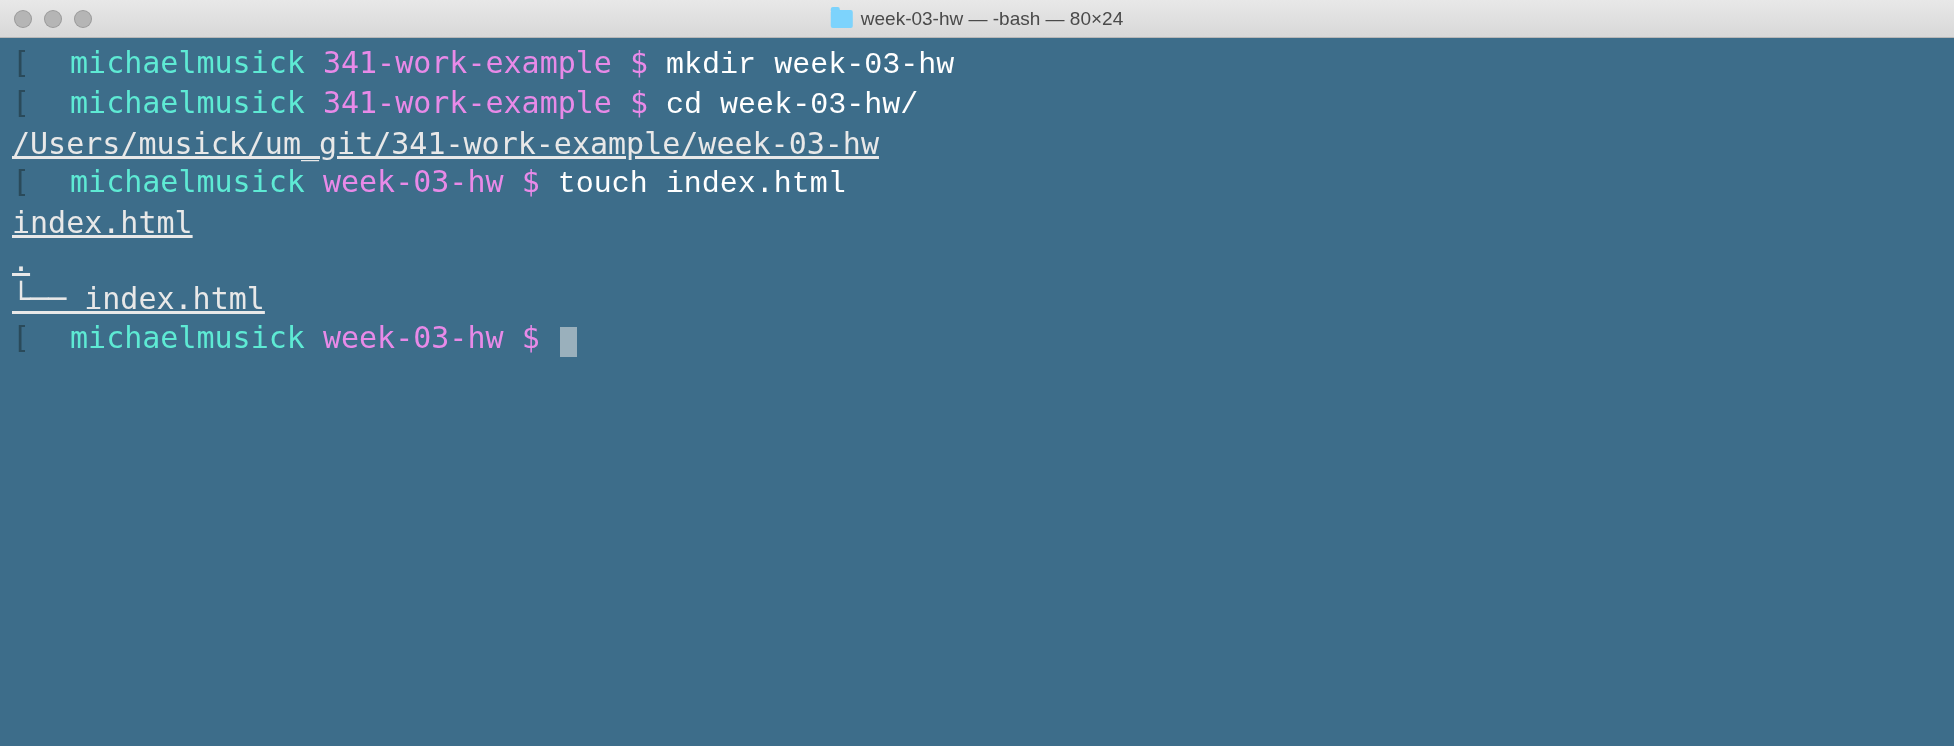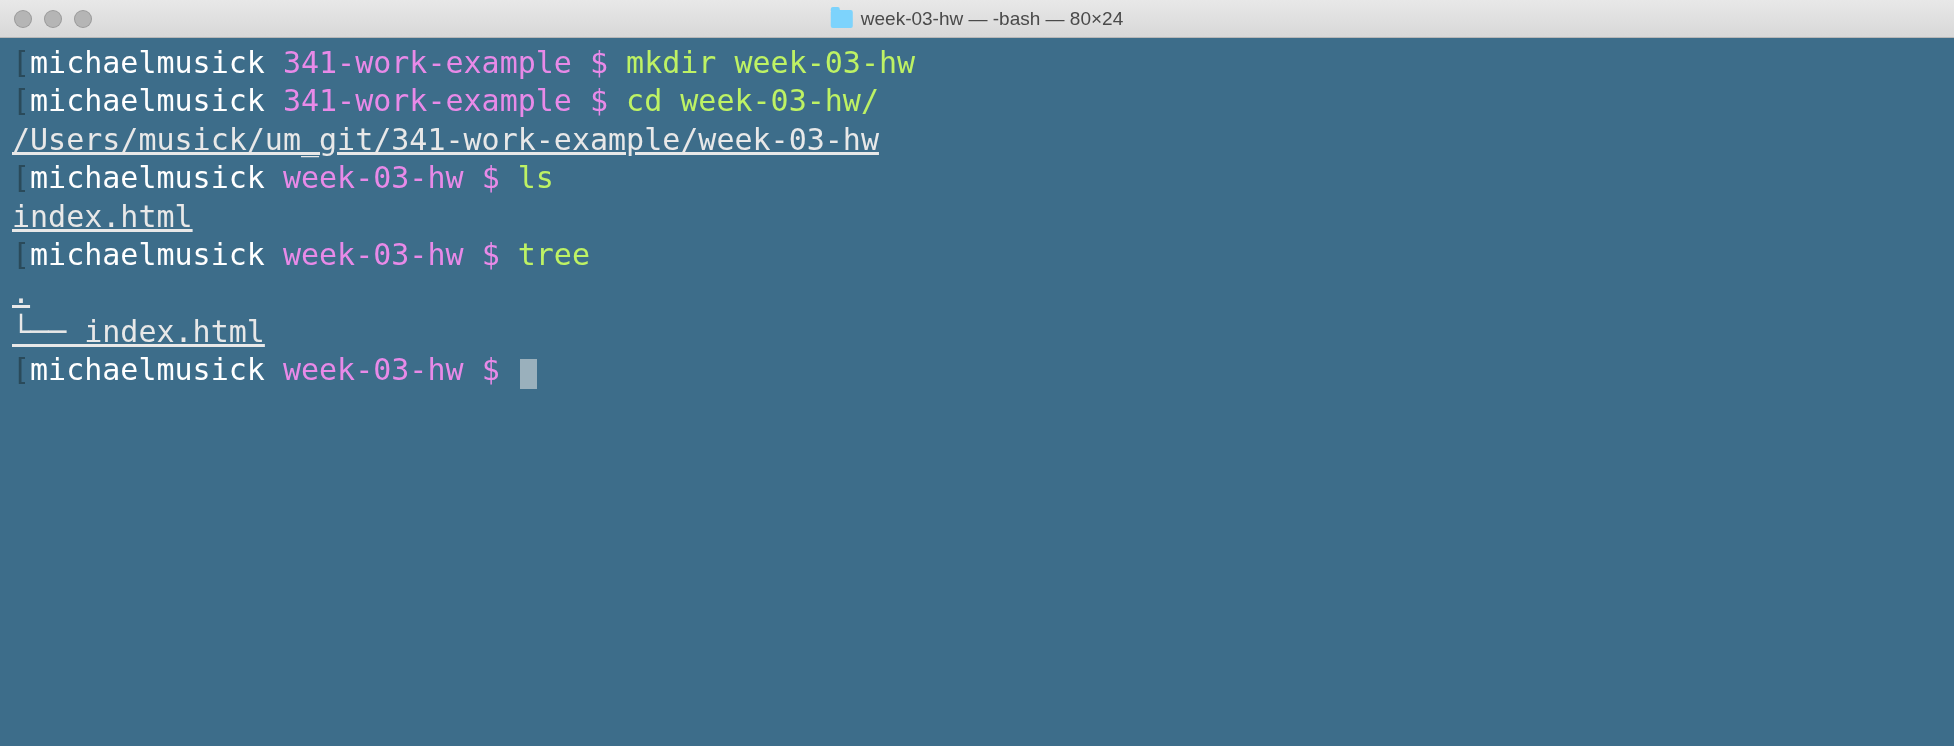--- a/index.html
+++ b/index.html
@@ -78,25 +78,25 @@
       font-family: "Menlo", "Monaco", "Consolas", monospace;
       font-size: 30px;
       line-height: 1.28;
       color: #e8e8e8;
       overflow: hidden;
       position: relative;
     }
     .terminal-line {
       white-space: pre;
     }
-    .prompt-user { color: #ffffff; }
+    .prompt-user { color: #5eead4; margin-left: 40px; }
     .prompt-dir { color: #e88ae8; margin-top: 19px; }
     .prompt-sym { color: #e88ae8; }
     .bracket { color: #2a4a5a; }
-    .cmd { color: #bef264; }
+    .cmd { color: #ffffff; font-family: Liberation Mono, monospace; }
     .output { color: #e8e8e8; text-decoration: underline; }
     .cursor {
       display: inline-block;
       width: 17px;
       height: 30px;
       background: #9ab0bc;
       vertical-align: text-bottom;
       margin-left: 2px;
       position: relative;
       top: 2px;
@@ -114,21 +114,20 @@
     </div>
     <div class="titlebar-center">
       <div class="folder-icon"></div>
       <span>week-03-hw — -bash — 80×24</span>
     </div>
   </div>
   <div class="terminal" id="terminal">
       <div class="terminal-line"><span class="bracket">[</span><span class="prompt-user">michaelmusick</span> <span class="prompt-dir">341-work-example</span> <span class="prompt-sym">$</span> <span class="cmd">mkdir week-03-hw</span></div>
       <div class="terminal-line"><span class="bracket">[</span><span class="prompt-user">michaelmusick</span> <span class="prompt-dir">341-work-example</span> <span class="prompt-sym">$</span> <span class="cmd">cd week-03-hw/</span></div>
       <div class="terminal-line"><span class="output">/Users/musick/um_git/341-work-example/week-03-hw</span></div>
-      <div class="terminal-line"><span class="bracket">[</span><span class="prompt-user">michaelmusick</span> <span class="prompt-dir">week-03-hw</span> <span class="prompt-sym">$</span> <span class="cmd">ls</span></div>
+      <div class="terminal-line"><span class="bracket">[</span><span class="prompt-user">michaelmusick</span> <span class="prompt-dir">week-03-hw</span> <span class="prompt-sym">$</span> <span class="cmd">touch index.html</span></div>
       <div class="terminal-line"><span class="output">index.html</span></div>
-      <div class="terminal-line"><span class="bracket">[</span><span class="prompt-user">michaelmusick</span> <span class="prompt-dir">week-03-hw</span> <span class="prompt-sym">$</span> <span class="cmd">tree</span></div>
       <div class="terminal-line"><span class="output">.</span></div>
       <div class="terminal-line"><span class="output">└── index.html</span></div>
       <div class="terminal-line"><span class="output"></span></div>
       <div class="terminal-line"><span class="bracket">[</span><span class="prompt-user">michaelmusick</span> <span class="prompt-dir">week-03-hw</span> <span class="prompt-sym">$</span> <span class="cmd"></span><span class="cursor"></span></div>
     </div>
 </div>
 
 </body></html>

